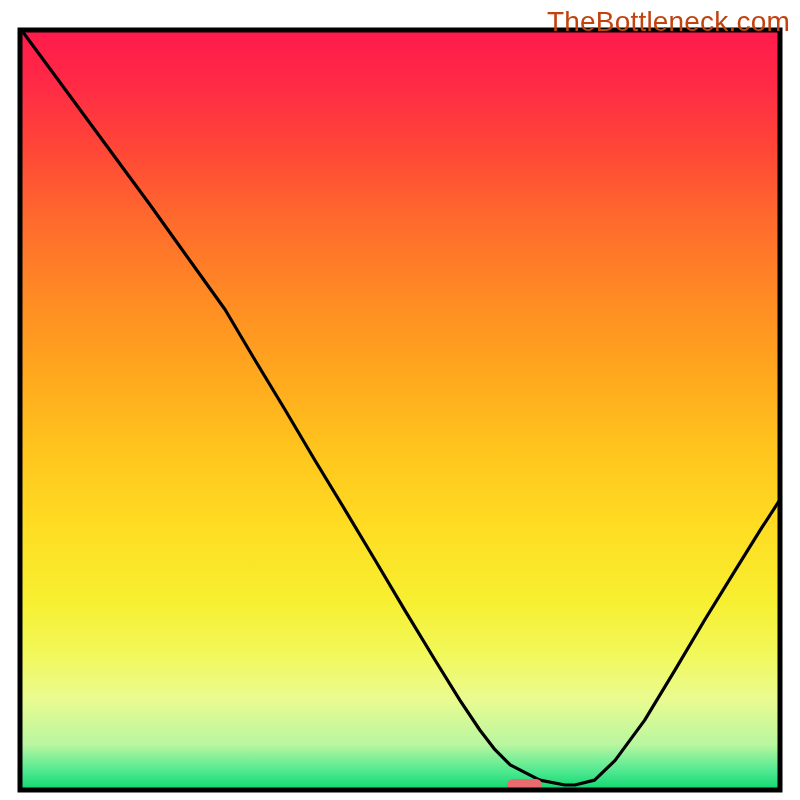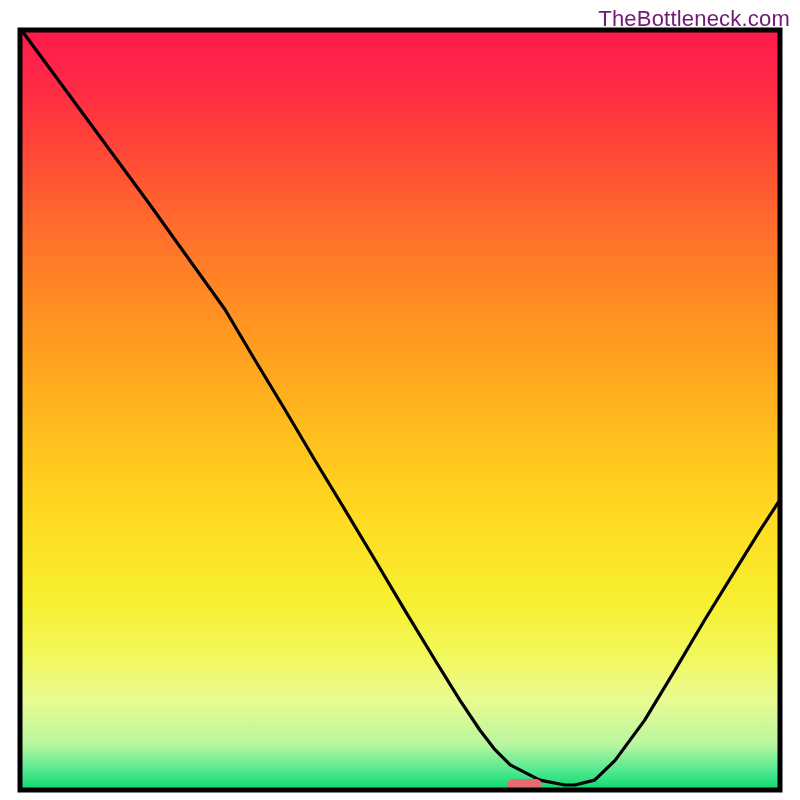--- a/index.html
+++ b/index.html
@@ -12,22 +12,22 @@
   }
   .container {
     position: relative;
     width: 800px;
     height: 800px;
   }
   .watermark {
     position: absolute;
     top: 6px;
     right: 10px;
-    font-size: 22px;
-    color: #701a75;
+    font-size: 28px;
+    color: #c2410c;
     font-weight: 500;
     letter-spacing: 0.2px;
   }
   svg.chart {
     display: block;
     width: 800px;
     height: 800px;
   }
 </style>
 </head>

